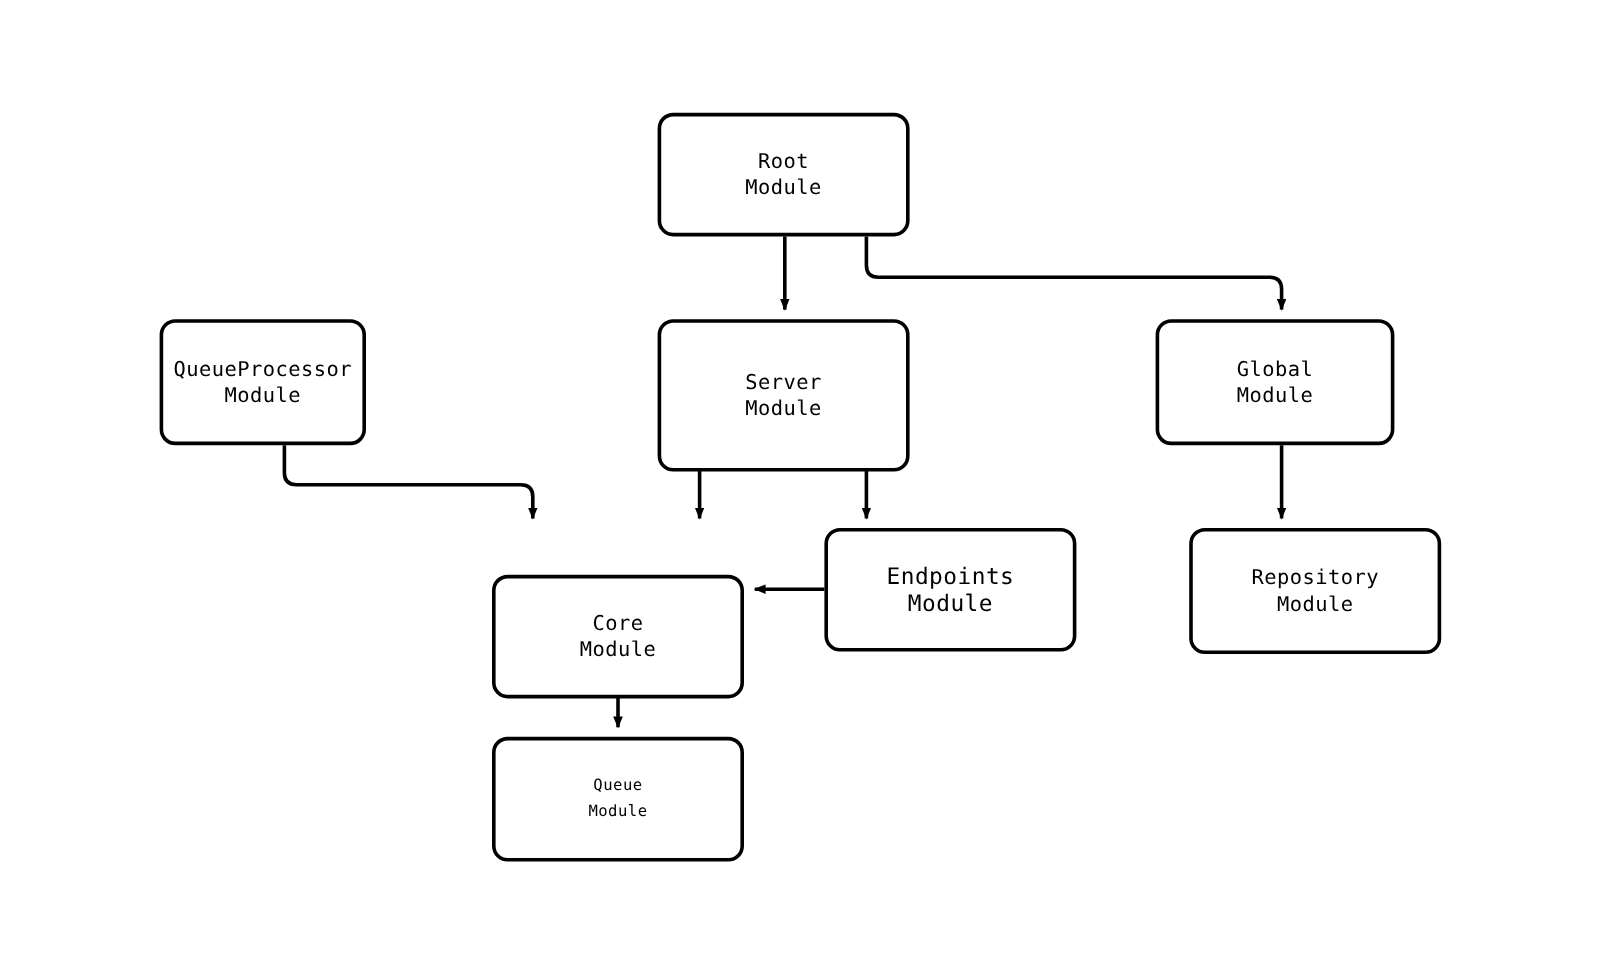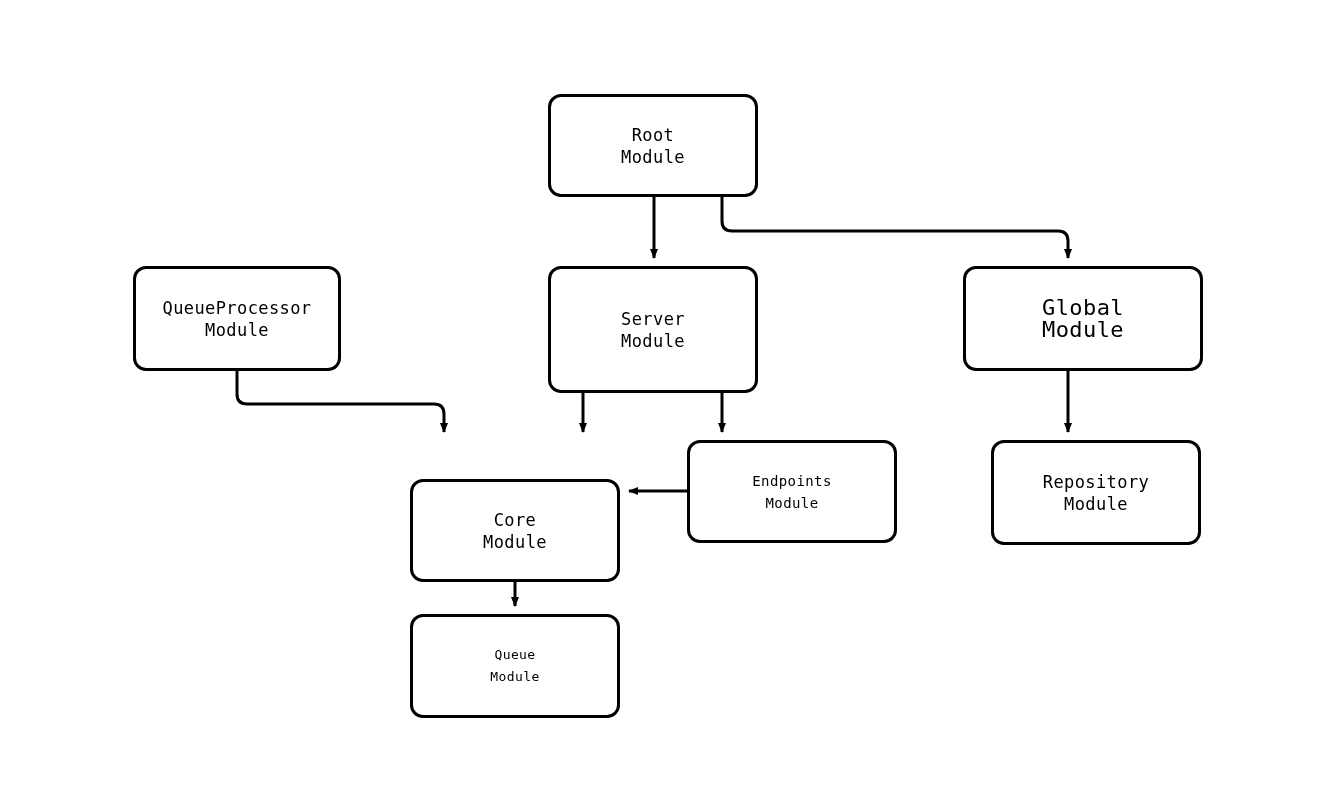--- a/index.html
+++ b/index.html
@@ -70,37 +70,37 @@
         <path d="M 687 491 L 629 491" fill="none" stroke="#000000" stroke-width="3" stroke-linecap="butt" stroke-linejoin="round" marker-end="url(#arrowhead)"></path>
         <path d="M 515 543 L 515 606" fill="none" stroke="#000000" stroke-width="3" stroke-linecap="butt" stroke-linejoin="round" marker-end="url(#arrowhead)"></path>
       </g>
   </svg>
 
   <div id="nodes-layer">
       <div class="node" style="left: 548px; top: 94px; width: 210px; height: 103px; border-width: 3px; border-color: rgb(0, 0, 0); border-radius: 13px; font-size: 17px;">
         <span class="node-line">Root</span>
         <span class="node-line">Module</span>
       </div>
-      <div class="node" style="left: 133px; top: 266px; width: 208px; height: 105px; border-width: 3px; border-color: rgb(0, 0, 0); border-radius: 13px; font-size: 17px;">
+      <div class="node" style="left: 133px; top: 266px; width: 172px; height: 105px; border-width: 3px; border-color: rgb(0, 0, 0); border-radius: 13px; font-size: 17px;">
         <span class="node-line">QueueProcessor</span>
         <span class="node-line">Module</span>
       </div>
       <div class="node" style="left: 548px; top: 266px; width: 210px; height: 127px; border-width: 3px; border-color: rgb(0, 0, 0); border-radius: 13px; font-size: 17px;">
         <span class="node-line">Server</span>
         <span class="node-line">Module</span>
       </div>
-      <div class="node" style="left: 963px; top: 266px; width: 240px; height: 105px; border-width: 3px; border-color: rgb(0, 0, 0); border-radius: 13px; font-size: 22px;">
+      <div class="node" style="left: 963px; top: 266px; width: 199px; height: 105px; border-width: 3px; border-color: rgb(0, 0, 0); border-radius: 13px; font-size: 17px;">
         <span class="node-line">Global</span>
         <span class="node-line">Module</span>
       </div>
       <div class="node" style="left: 410px; top: 440px; width: 210px; height: 103px; border-width: 3px; border-color: rgb(0, 0, 0); border-radius: 13px; font-size: 17px; margin-top: 39px;">
         <span class="node-line">Core</span>
         <span class="node-line">Module</span>
       </div>
-      <div class="node" style="left: 687px; top: 440px; width: 210px; height: 103px; border-width: 3px; border-color: rgb(0, 0, 0); border-radius: 13px; font-size: 14px;">
+      <div class="node" style="left: 687px; top: 440px; width: 210px; height: 103px; border-width: 3px; border-color: rgb(0, 0, 0); border-radius: 13px; font-size: 19px;">
         <span class="node-line">Endpoints</span>
         <span class="node-line">Module</span>
       </div>
       <div class="node" style="left: 963px; top: 440px; width: 210px; height: 105px; border-width: 3px; border-color: rgb(0, 0, 0); border-radius: 13px; font-size: 17px; margin-left: 28px;">
         <span class="node-line">Repository</span>
         <span class="node-line">Module</span>
       </div>
       <div class="node" style="left: 410px; top: 614px; width: 210px; height: 104px; border-width: 3px; border-color: rgb(0, 0, 0); border-radius: 13px; font-size: 13px;">
         <span class="node-line">Queue</span>
         <span class="node-line">Module</span>

